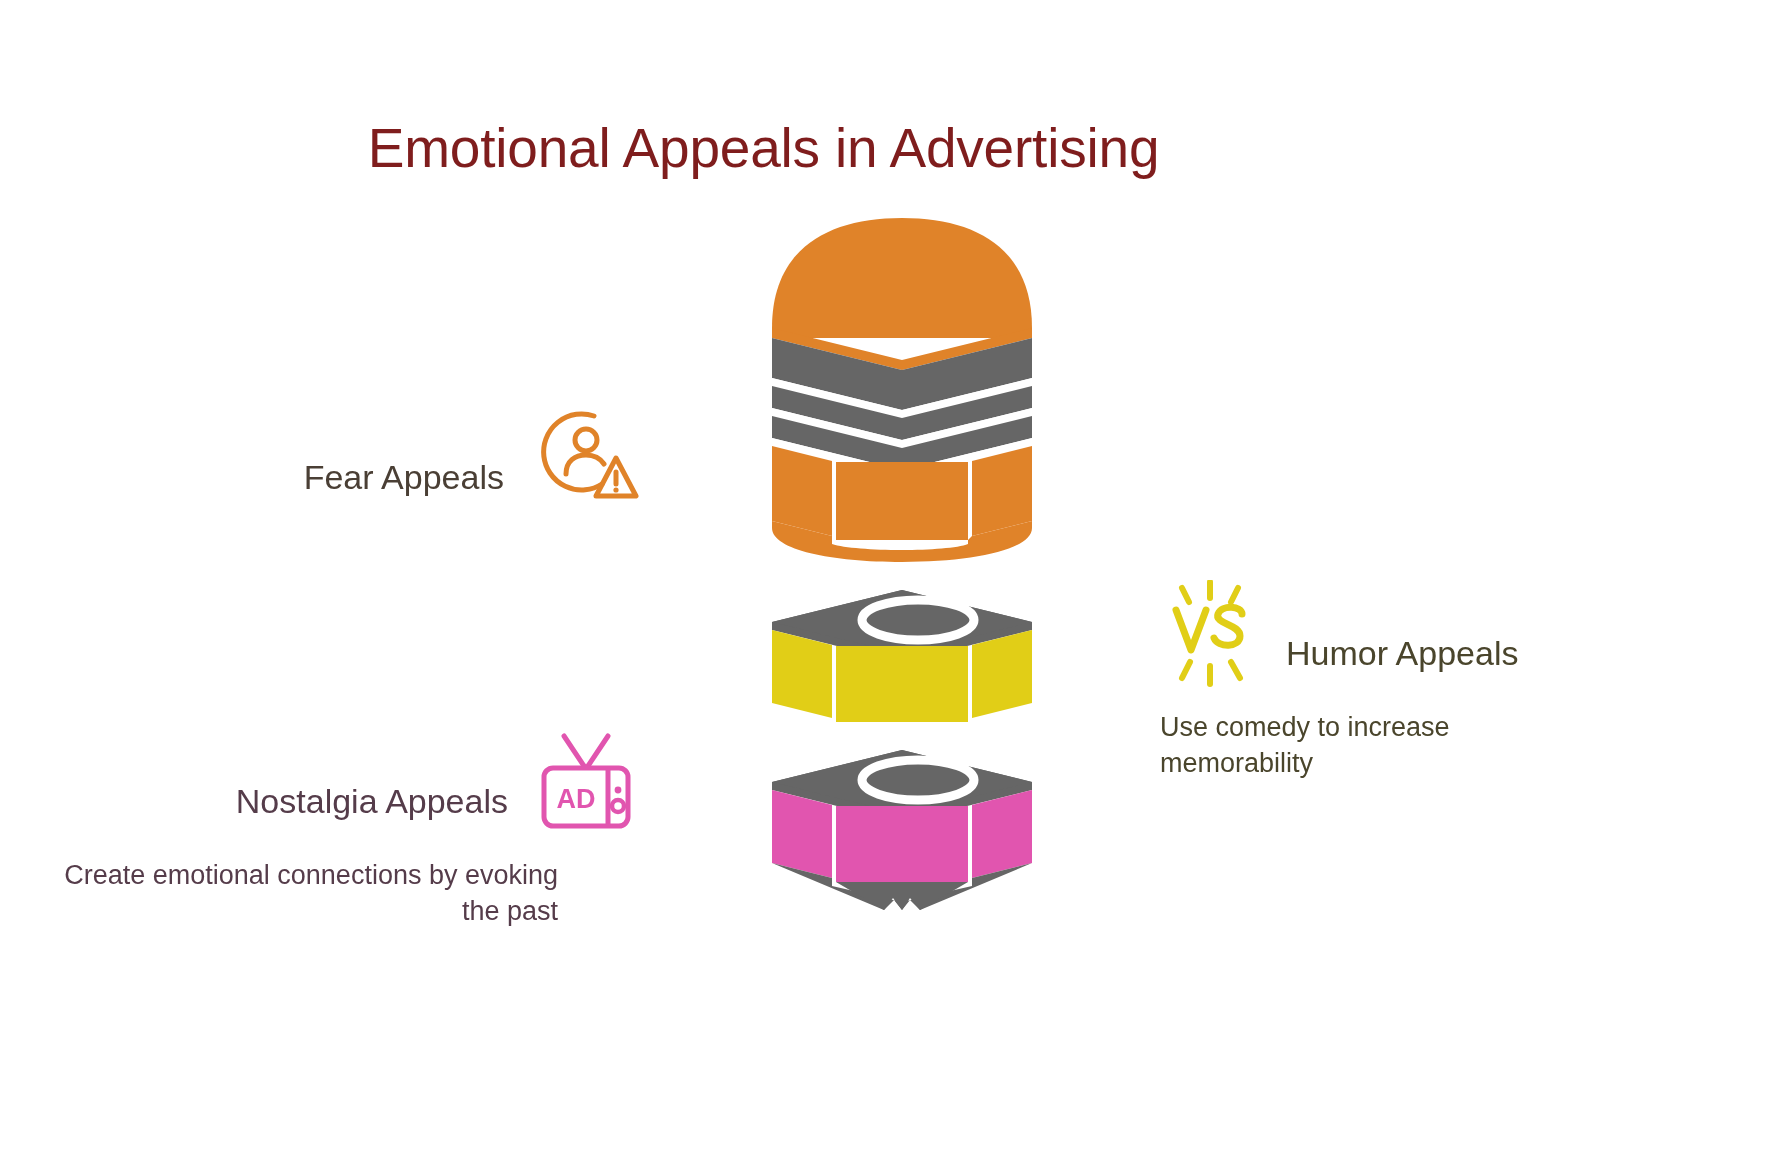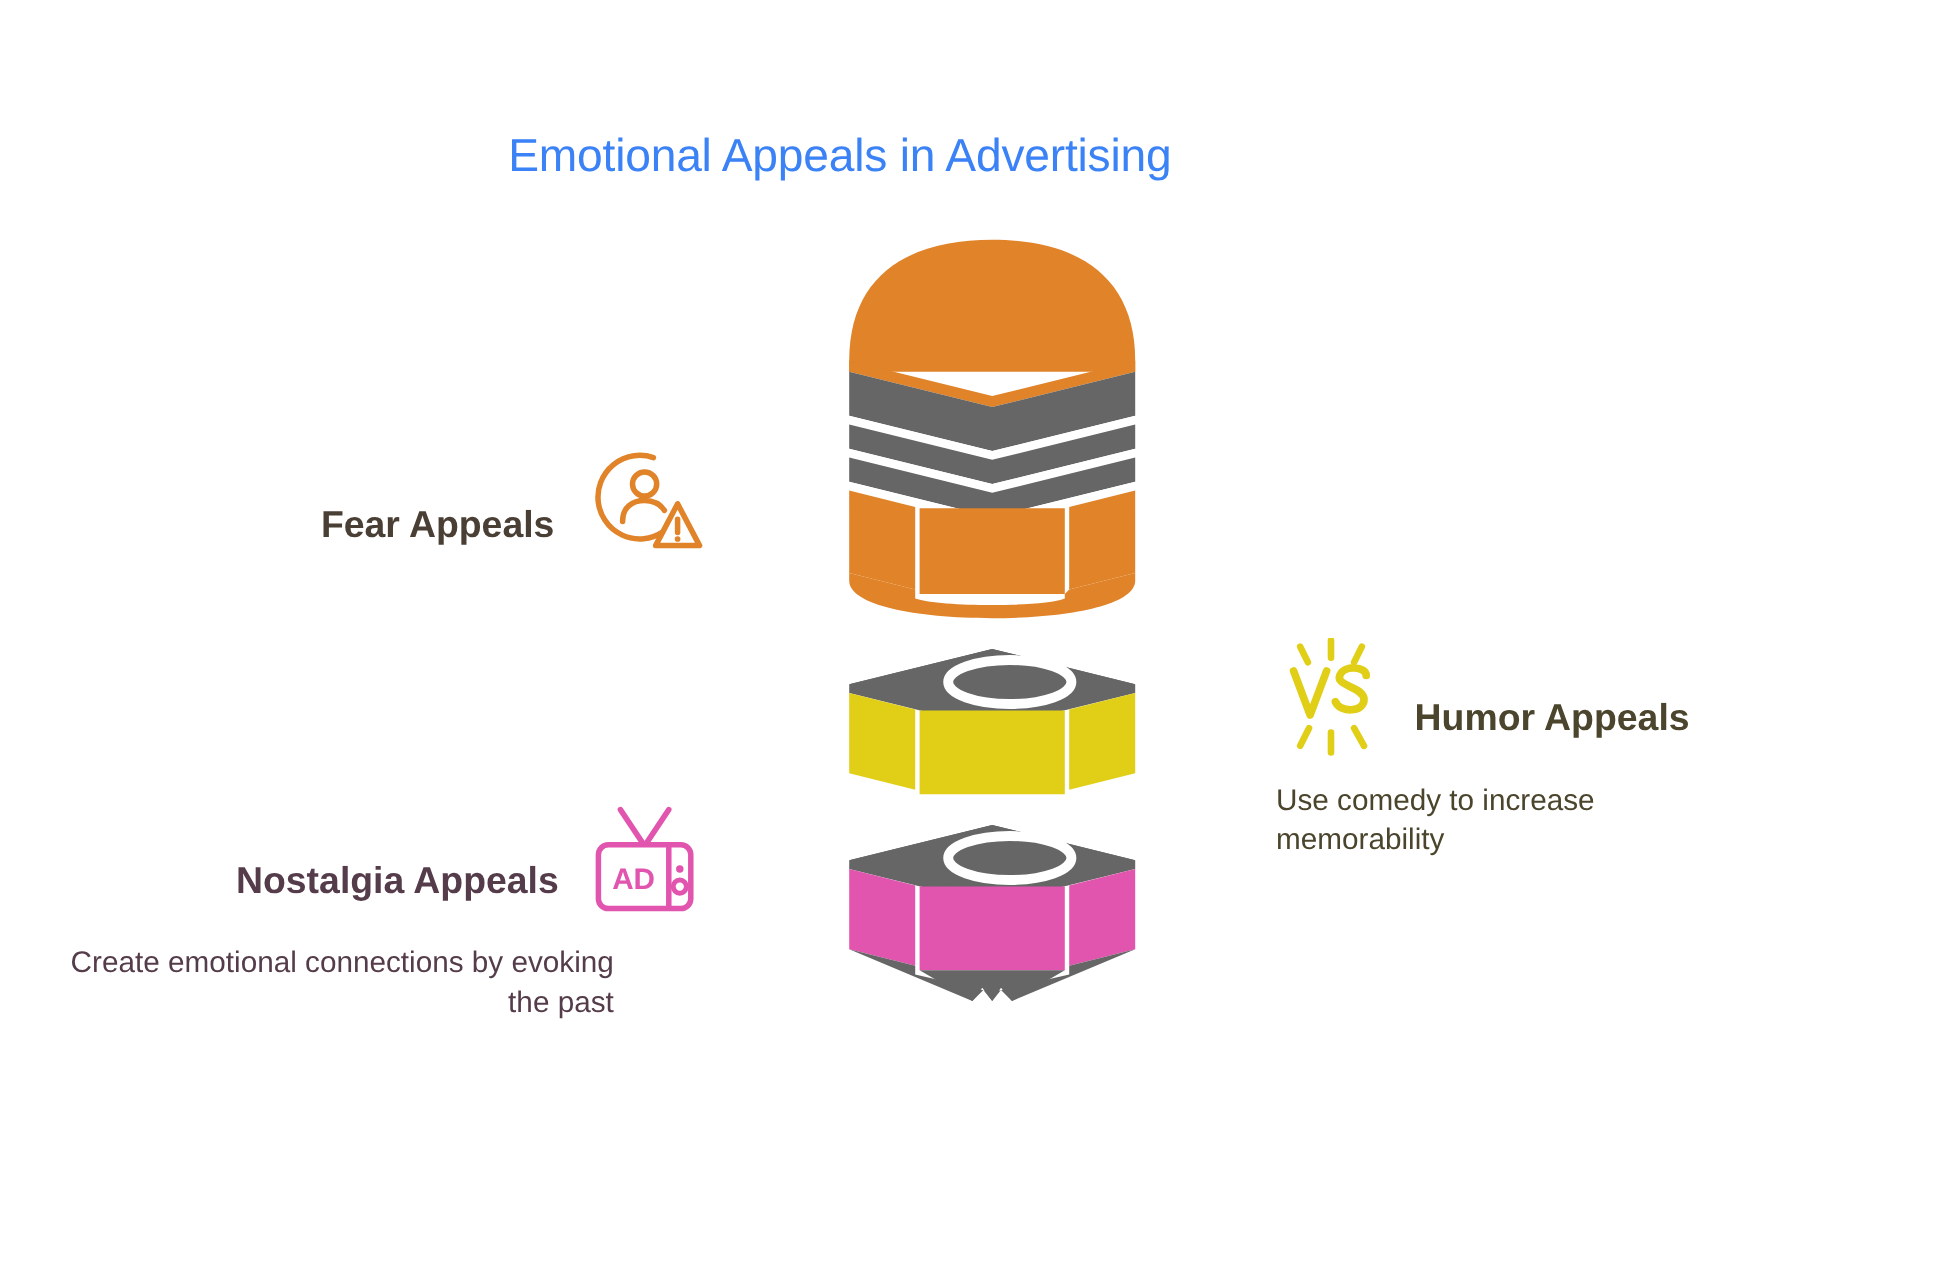--- a/index.html
+++ b/index.html
@@ -18,32 +18,32 @@
     background: #ffffff;
   }
 
   
   .title {
     position: absolute;
     top: 118px;
     left: 0;
     width: 1527px;
     text-align: center;
-    font-size: 42px;
+    font-size: 55px;
     font-weight: 400;
-    color: #3b82f6;
+    color: #7f1d1d;
     letter-spacing: -0.2px;
     line-height: 1.1;
   }
 
   
   .block { position: absolute; }
   .block .heading {
     font-size: 34px;
-    font-weight: 700;
+    font-weight: 400;
     line-height: 1.15;
     white-space: nowrap;
     margin-top: 39px;
   }
   .block .desc {
     font-size: 27px;
     font-weight: 400;
     line-height: 1.32;
   }
 

